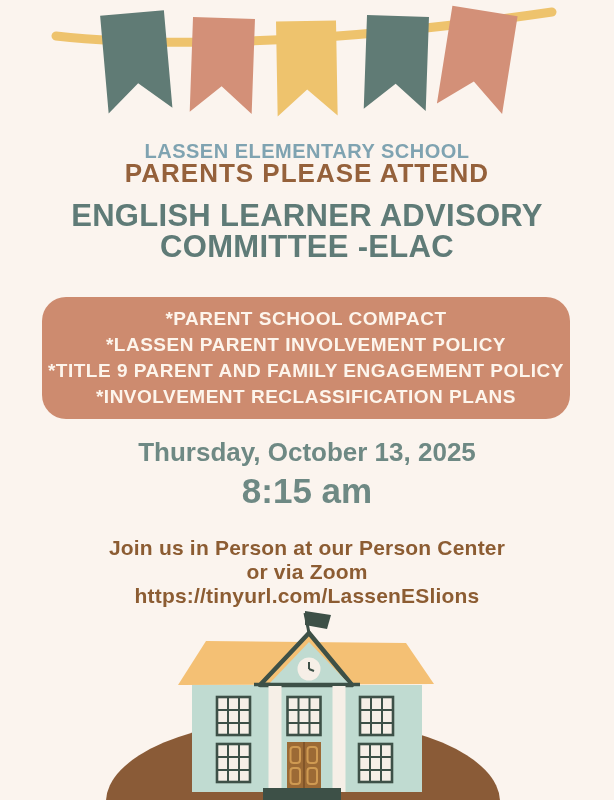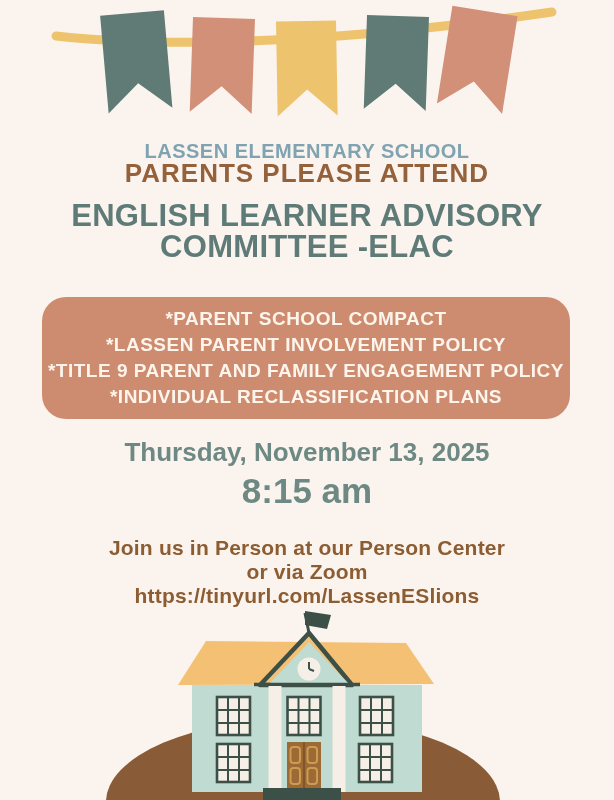--- a/index.html
+++ b/index.html
@@ -49,24 +49,24 @@
     <div>ENGLISH LEARNER ADVISORY</div>
     <div>COMMITTEE -ELAC</div>
   </div>
 
   <div class="centered attend">PARENTS PLEASE ATTEND</div>
 
   <div class="agenda-box">
     <div>*PARENT SCHOOL COMPACT</div>
     <div>*LASSEN PARENT INVOLVEMENT POLICY</div>
     <div>*TITLE 9 PARENT AND FAMILY ENGAGEMENT POLICY</div>
-    <div>*INDIVIDUAL RECLASSIFICATION PLANS</div>
+    <div>*INVOLVEMENT RECLASSIFICATION PLANS</div>
   </div>
 
-  <div class="centered date-line">Thursday, November 13, 2025</div>
+  <div class="centered date-line">Thursday, October 13, 2025</div>
 
   <div class="centered time-line">8:15 am</div>
 
   <div class="centered join-block">
     <div>Join us in Person at our Person Center</div>
     <div>or via Zoom</div>
     <div>https://tinyurl.com/LassenESlions</div>
   </div>
 
   <svg id="school-svg" width="614" height="190" viewBox="0 0 614 190">

